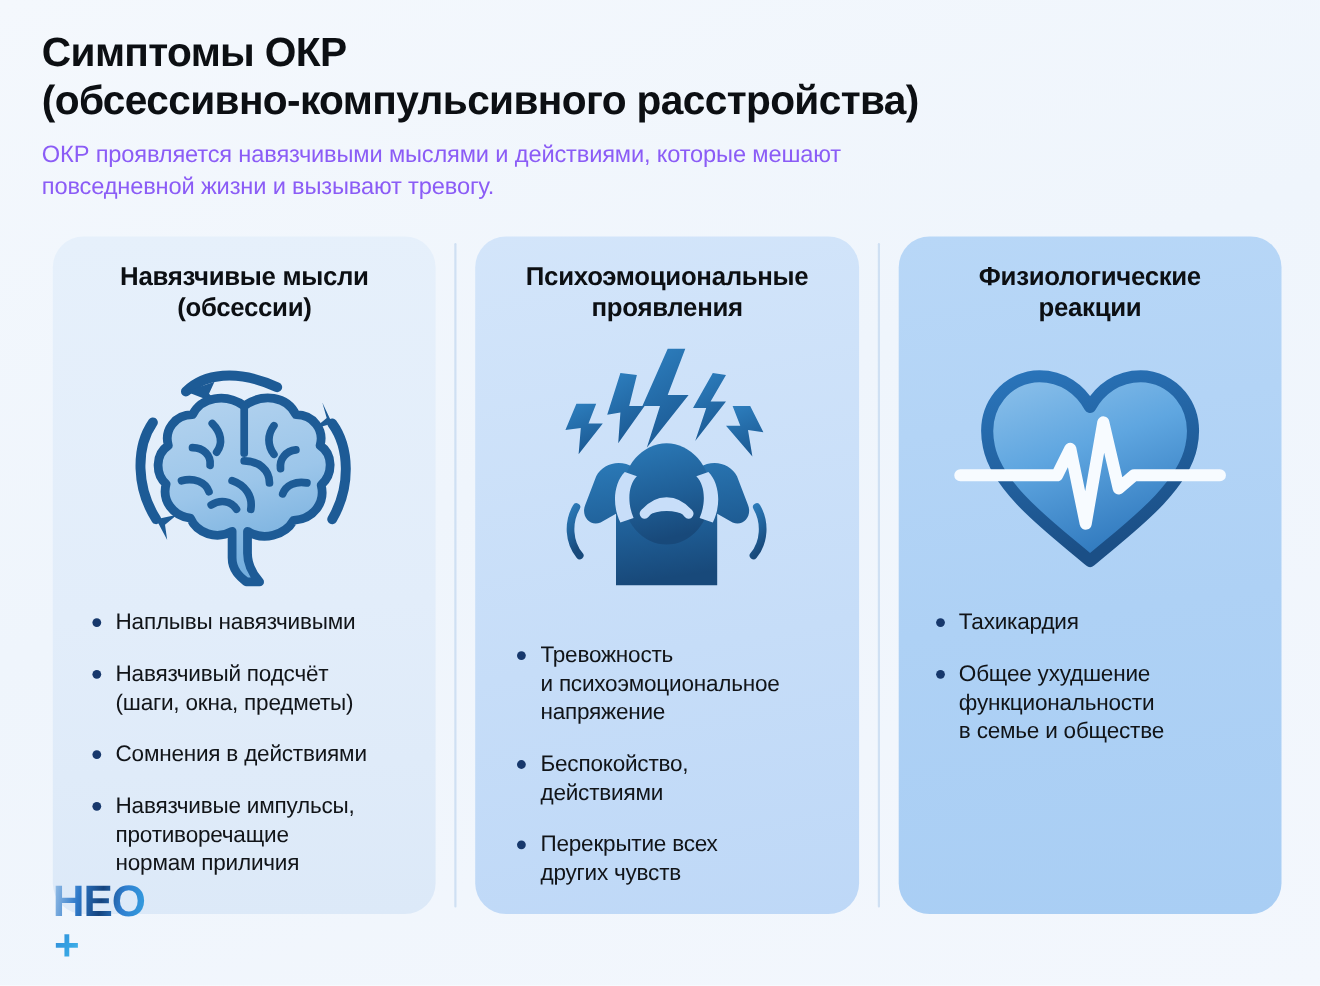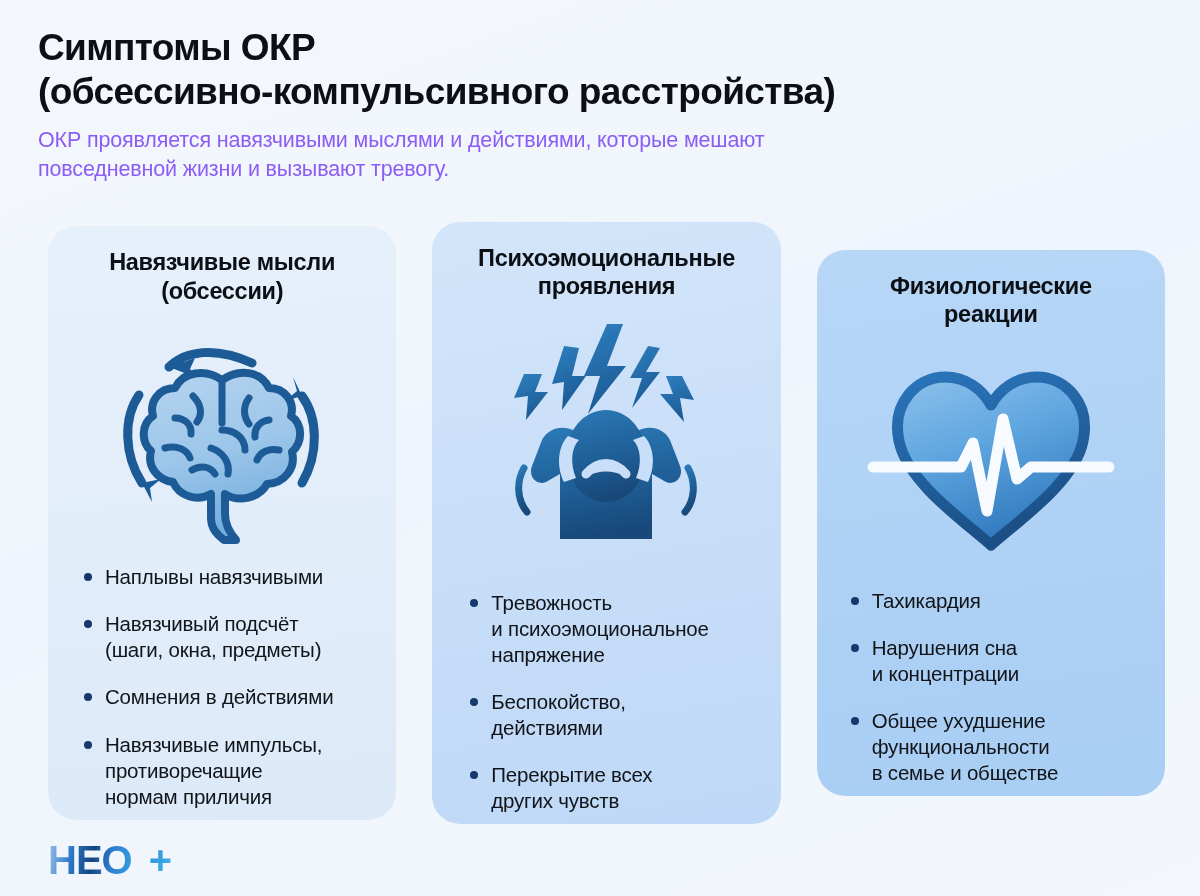--- a/index.html
+++ b/index.html
@@ -48,21 +48,20 @@
 
   
   .cards {
     position: absolute;
     left: 48px;
     right: 35px;
     top: 215px;
     height: 616px;
     display: flex;
     gap: 4px;
-    align-items: center;
   }
 
   .card {
     position: relative;
     flex: 1 1 0;
     border-radius: 28px;
     padding: 22px 20px 10px 20px;
     display: flex;
     flex-direction: column;
     overflow: hidden;
@@ -142,21 +141,22 @@
   .card-2 .bullets { padding-left: 18px; margin-top: 36px; }
   .card-3 .bullets { padding-left: 14px; }
 
   
   .logo {
     position: absolute;
     left: 48px;
     bottom: 16px;
     display: flex;
     align-items: flex-start;
-    gap: 16px;
+    gap: 0px;
+    flex-direction: column;
   }
   .logo-text {
     font-size: 40px;
     font-weight: bold;
     letter-spacing: -1px;
     line-height: 1;
     background: linear-gradient(100deg, #9ec3e8 0%, #2e79c9 28%, #15447e 52%, #2f7fd0 74%, #35a0e0 100%);
     -webkit-background-clip: text;
     background-clip: text;
     color: transparent;
@@ -349,22 +349,20 @@
                    C 135 42, 151 30, 172 30
                    C 200 30, 226 56, 218 94
                    C 210 134, 156 172, 126 198 Z" fill="url(#heartGrad)" stroke="url(#heartStroke)" stroke-width="11" stroke-linejoin="round"></path>
 
           <path d="M8 120 L96 120 L108 96 L122 164 L138 72 L152 132 L166 120 L244 120" fill="none" stroke="#f7fbff" stroke-width="11" stroke-linecap="round" stroke-linejoin="round"></path>
         </svg>
       </div>
 
       <ul class="bullets">
         <li class="bullet">Тахикардия</li>
-        <li class="bullet">Нарушения сна
-и концентрации</li>
         <li class="bullet">Общее ухудшение
 функциональности
 в семье и обществе</li>
       </ul>
     </section>
 
   </div>
 
   <div class="logo">
     <span class="logo-text">НЕО</span>

